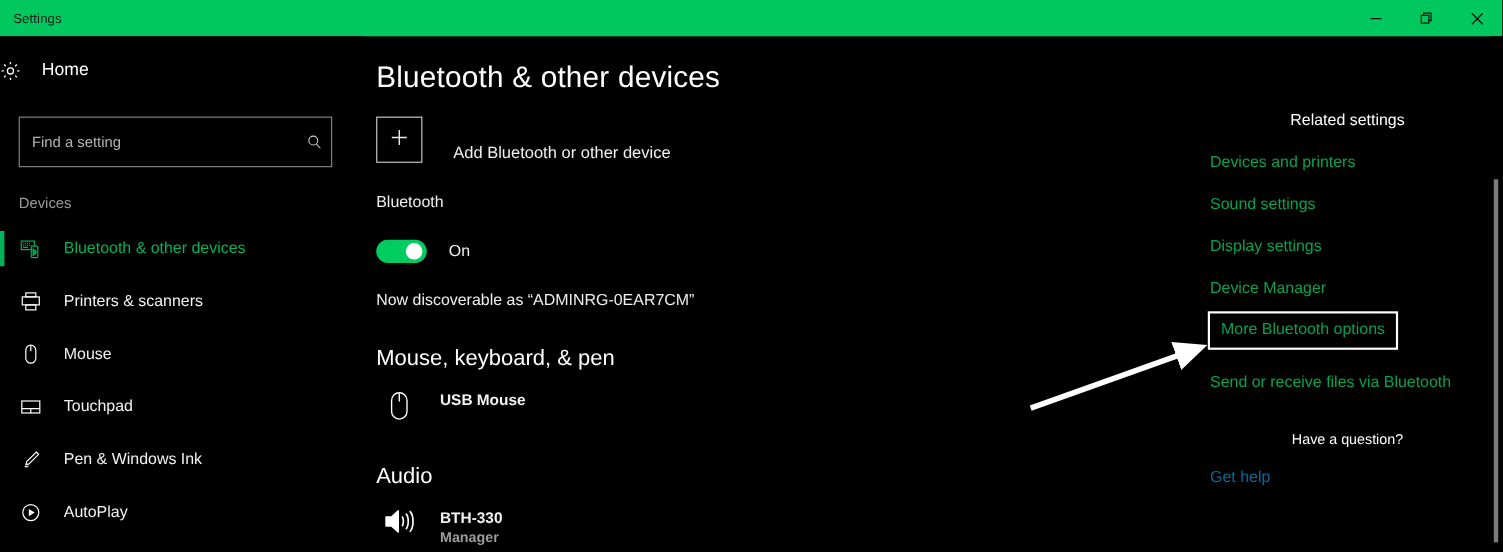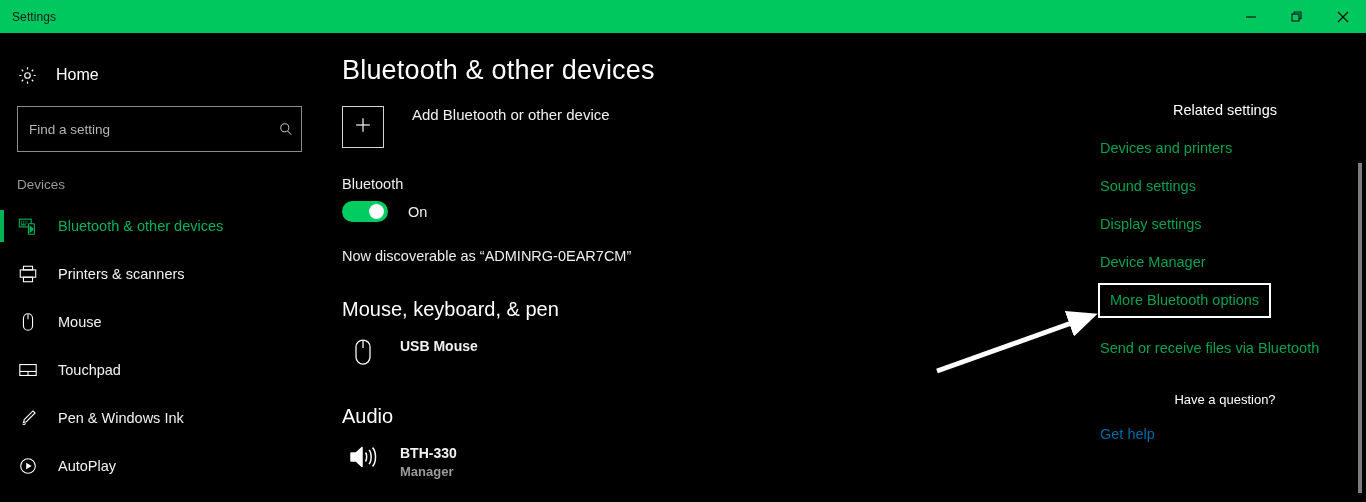--- a/index.html
+++ b/index.html
@@ -38,22 +38,22 @@
   }
   .win-btn svg { display: block; }
 
   
   .sidebar {
     position: absolute; left: 0; top: 33px;
     width: 330px; height: 469px;
     background: #000000;
   }
   .home-row {
-    display: flex; align-items: center;
-    height: 40px; margin-top: 22px; padding-left: 18px;
+    display: flex; align-items: flex-start;
+    height: 40px; margin-top: 22px; 
   }
   .home-row .ico { width: 24px; display: flex; align-items: center; color: #ffffff; }
   .home-label {
     font-size: 16px; color: #ffffff; margin-left: 14px;
   }
   .search-wrap {
     margin: 11px 0 0 17px;
     width: 285px; height: 46px;
     border: 1px solid #8a8a8a;
     background: #000;
@@ -102,37 +102,37 @@
   .main {
     position: absolute; left: 330px; top: 33px;
     width: 1036px; height: 469px;
     overflow: hidden;
   }
   .page-title {
     font-size: 27px; font-weight: normal; color: #ffffff;
     margin: 22px 0 0 12px; letter-spacing: .2px;
   }
   .add-row {
-    display: flex; align-items: flex-start;
+    display: flex; align-items: flex-end;
     margin: 20px 0 0 12px;
   }
   .plus-box {
     width: 42px; height: 42px;
     border: 1px solid #d4d4d4;
     display: flex; align-items: center; justify-content: center;
     color: #e9e9e9; font-size: 23px; line-height: 1;
     cursor: default;
   }
   .add-label {
     font-size: 15px; color: #f0f0f0; margin-left: 28px;
   }
   .sec-label {
     font-size: 14.5px; color: #f0f0f0; margin: 28px 0 0 12px;
   }
-  .toggle-row { display: flex; align-items: center; margin: 9px 0 0 12px; }
+  .toggle-row { display: flex; align-items: center; margin: 26px 0 0 12px; }
   .toggle {
     width: 46px; height: 21px; border-radius: 11px;
     background: #00cc5f; position: relative; cursor: default;
   }
   .toggle .knob {
     position: absolute; top: 3px; right: 4px;
     width: 15px; height: 15px; border-radius: 50%;
     background: #ffffff;
   }
   .toggle-state { font-size: 14.5px; color: #f0f0f0; margin-left: 20px; }

